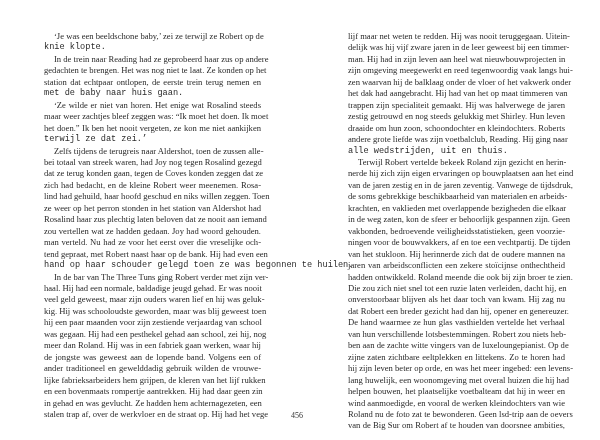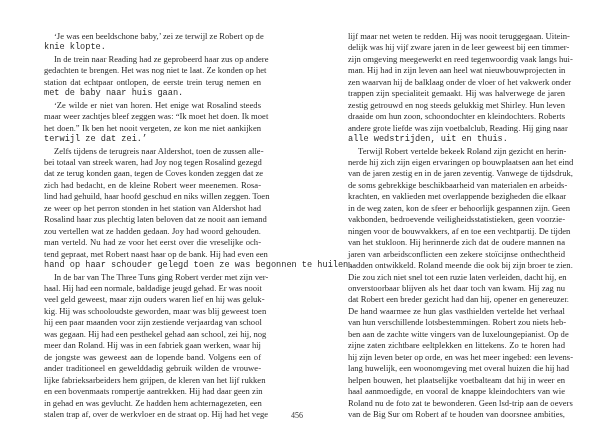--- a/index.html
+++ b/index.html
@@ -75,23 +75,24 @@
       <span class="line">in gehad en was gevlucht. Ze hadden hem achternagezeten, een</span>
       <span class="line">stalen trap af, over de werkvloer en de straat op. Hij had het vege</span>
     </div>
   <div class="page-number">456</div>
 </div>
 
 <div class="page right">
   <div class="text-block" id="right-body">
       <span class="line">lijf maar net weten te redden. Hij was nooit teruggegaan. Uitein-</span>
       <span class="line">delijk was hij vijf zware jaren in de leer geweest bij een timmer-</span>
+      <span class="line">man. Hij had in zijn leven aan heel wat nieuwbouwprojecten in</span>
       <span class="line">zijn omgeving meegewerkt en reed tegenwoordig vaak langs hui-</span>
-      <span class="line">man. Hij had in zijn leven aan heel wat nieuwbouwprojecten in</span>
       <span class="line">zen waarvan hij de balklaag onder de vloer of het vakwerk onder</span>
+      <span class="line">het dak had aangebracht. Hij had van het op maat timmeren van</span>
       <span class="line">trappen zijn specialiteit gemaakt. Hij was halverwege de jaren</span>
       <span class="line">zestig getrouwd en nog steeds gelukkig met Shirley. Hun leven</span>
       <span class="line">draaide om hun zoon, schoondochter en kleindochters. Roberts</span>
       <span class="line">andere grote liefde was zijn voetbalclub, Reading. Hij ging naar</span>
       <span class="line last">alle wedstrijden, uit en thuis.</span>
       <span class="line indent">Terwijl Robert vertelde bekeek Roland zijn gezicht en herin-</span>
       <span class="line">nerde hij zich zijn eigen ervaringen op bouwplaatsen aan het eind</span>
       <span class="line">van de jaren zestig en in de jaren zeventig. Vanwege de tijdsdruk,</span>
       <span class="line">de soms gebrekkige beschikbaarheid van materialen en arbeids-</span>
       <span class="line">krachten, en vaklieden met overlappende bezigheden die elkaar</span>
@@ -104,17 +105,17 @@
       <span class="line">Die zou zich niet snel tot een ruzie laten verleiden, dacht hij, en</span>
       <span class="line">onverstoorbaar blijven als het daar toch van kwam. Hij zag nu</span>
       <span class="line">dat Robert een breder gezicht had dan hij, opener en genereuzer.</span>
       <span class="line">De hand waarmee ze hun glas vasthielden vertelde het verhaal</span>
       <span class="line">van hun verschillende lotsbestemmingen. Robert zou niets heb-</span>
       <span class="line">ben aan de zachte witte vingers van de luxeloungepianist. Op de</span>
       <span class="line">zijne zaten zichtbare eeltplekken en littekens. Zo te horen had</span>
       <span class="line">hij zijn leven beter op orde, en was het meer ingebed: een levens-</span>
       <span class="line">lang huwelijk, een woonomgeving met overal huizen die hij had</span>
       <span class="line">helpen bouwen, het plaatselijke voetbalteam dat hij in weer en</span>
-      <span class="line">haal aanmoedigde, en vooral de knappe kleindochters van wie</span>
+      <span class="line">wind aanmoedigde, en vooral de werken kleindochters van wie</span>
       <span class="line">Roland nu de foto zat te bewonderen. Geen lsd-trip aan de oevers</span>
       <span class="line">van de Big Sur om Robert af te houden van doorsnee ambities,</span>
     </div>
 </div>
 
 </body></html>

